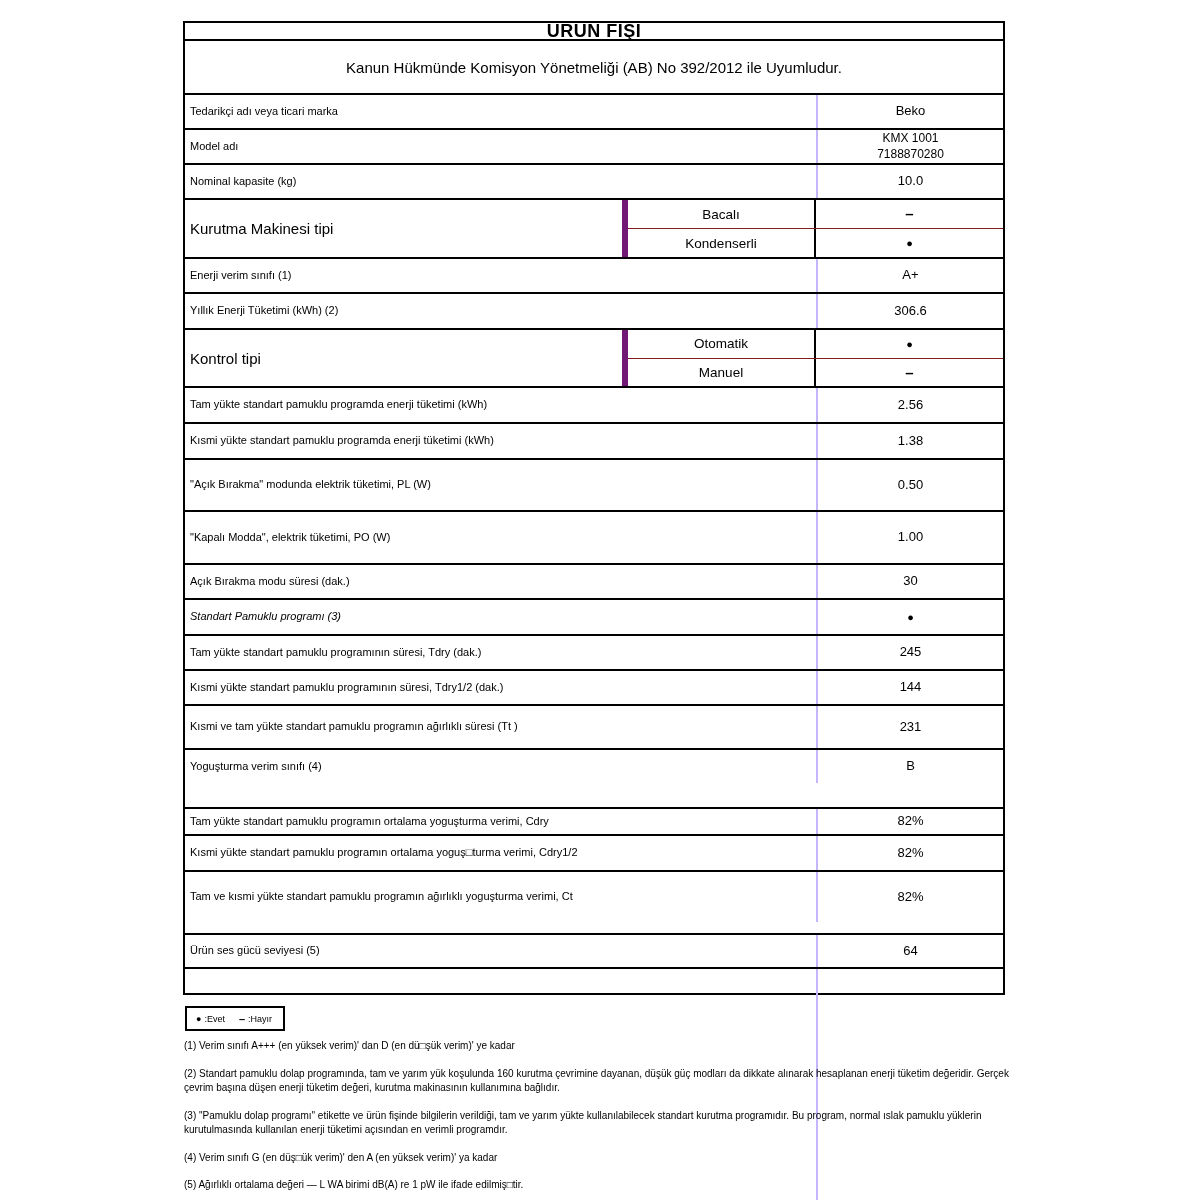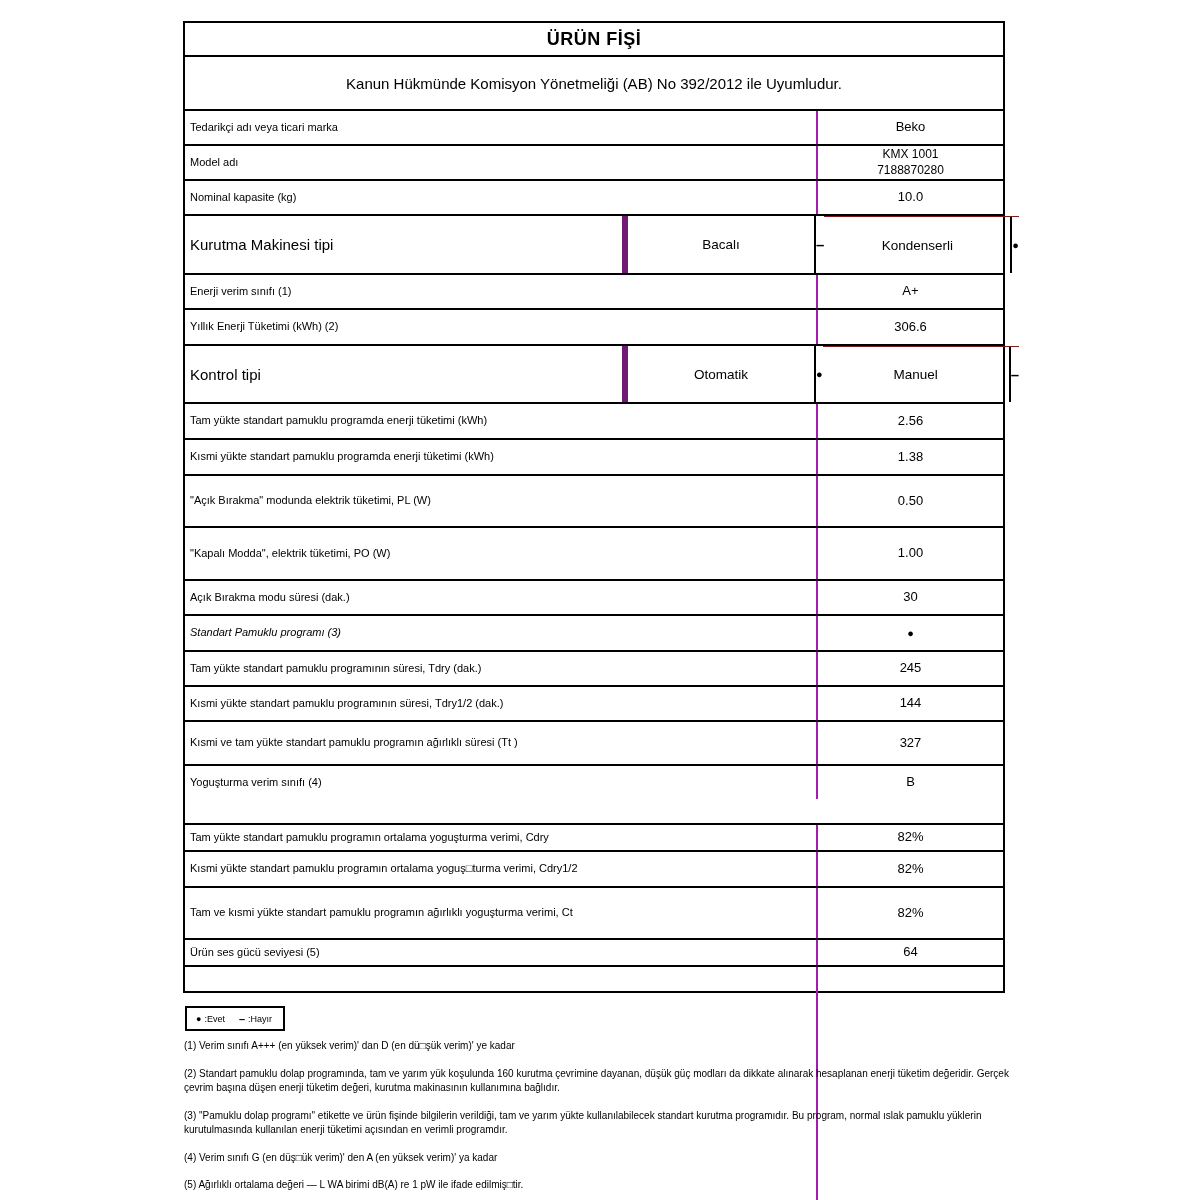--- a/index.html
+++ b/index.html
@@ -9,29 +9,29 @@
   .doc {
     position: absolute;
     left: 183px; top: 21px;
     width: 822px;
     border: 2px solid #000;
     background: #fff;
   }
   .trow { display: flex; width: 100%; }
   .doc > .trow + .trow { border-top: 2px solid #000; }
 
-  .title-row { height: 32px; align-items: center; justify-content: flex-start; }
+  .title-row { height: 16px; align-items: center; justify-content: flex-start; }
   .title-cell { font-size: 18px; font-weight: bold; letter-spacing: 0.5px; text-align: center; width: 100%; }
   .subtitle-row { height: 54px; align-items: center; justify-content: center; }
   .subtitle-cell { font-size: 15px; text-align: center; width: 100%; }
 
   .cell { display: flex; align-items: center; }
   .label-cell {
     width: 633px; flex: 0 0 633px;
-    border-right: 2px solid #a21caf;
+    border-right: 2px solid #c4b5fd;
     padding: 2px 4px 2px 5px;
     font-size: 11px;
     line-height: 1.25;
   }
   .value-cell {
     flex: 1;
     justify-content: center;
     text-align: center;
     font-size: 13px;
     white-space: pre-line;
@@ -40,21 +40,21 @@
   .value-cell.small-val { font-size: 12px; border-radius: 7px; }
   .value-cell.dash-val { font-weight: bold; font-size: 15px; }
   .value-cell.dot-val { font-size: 11px; }
 
   .group-label-cell {
     width: 443px; flex: 0 0 443px;
     border-right: 6px solid #701a75;
     padding-left: 5px;
     font-size: 15px;
   }
-  .subrows { flex: 1; display: flex; }
+  .subrows { flex: 1; display: flex; flex-direction: column; }
   .subrow { display: flex; flex: 1; }
   .subrow + .subrow { border-top: 1px solid #7f1d1d; }
   .sublabel-cell {
     width: 188px; flex: 0 0 188px;
     border-right: 2px solid #000;
     justify-content: center;
     font-size: 13.5px;
   }
 
   .legend {
@@ -166,39 +166,39 @@
     <div class="trow" style="height: 35px;">
       <div class="cell label-cell">Tam yükte standart pamuklu programının süresi, Tdry (dak.)</div>
       <div class="cell value-cell">245</div>
     </div>
     <div class="trow" style="height: 35px;">
       <div class="cell label-cell">Kısmi yükte standart pamuklu programının süresi, Tdry1/2 (dak.)</div>
       <div class="cell value-cell">144</div>
     </div>
     <div class="trow" style="height: 44px;">
       <div class="cell label-cell">Kısmi ve tam yükte standart pamuklu programın ağırlıklı süresi (Tt )</div>
-      <div class="cell value-cell">327</div>
+      <div class="cell value-cell">231</div>
     </div>
     <div class="trow" style="height: 35px;">
       <div class="cell label-cell">Yoguşturma verim sınıfı (4)</div>
       <div class="cell value-cell">B</div>
     </div>
     <div class="trow" style="height: 27px; margin-top: 24px;">
       <div class="cell label-cell">Tam yükte standart pamuklu programın ortalama yoguşturma verimi, Cdry</div>
       <div class="cell value-cell">82%</div>
     </div>
     <div class="trow" style="height: 36px;">
       <div class="cell label-cell">Kısmi yükte standart pamuklu programın ortalama yoguş□turma verimi, Cdry1/2</div>
       <div class="cell value-cell">82%</div>
     </div>
     <div class="trow" style="height: 52px;">
       <div class="cell label-cell">Tam ve kısmi yükte standart pamuklu programın ağırlıklı yoguşturma verimi, Ct</div>
       <div class="cell value-cell">82%</div>
     </div>
-    <div class="trow" style="height: 27px;">
+    <div class="trow" style="height: 34px; margin-top: 11px;">
       <div class="cell label-cell">Ürün ses gücü seviyesi (5)</div>
       <div class="cell value-cell">64</div>
     </div>
     <div class="trow" style="height: 26px; flex-direction: column;">
       <div class="cell label-cell">Tezgah altı kullanım</div>
       <div class="cell value-cell dash-val">–</div>
     </div>
   </div>
 
 <div class="legend">

